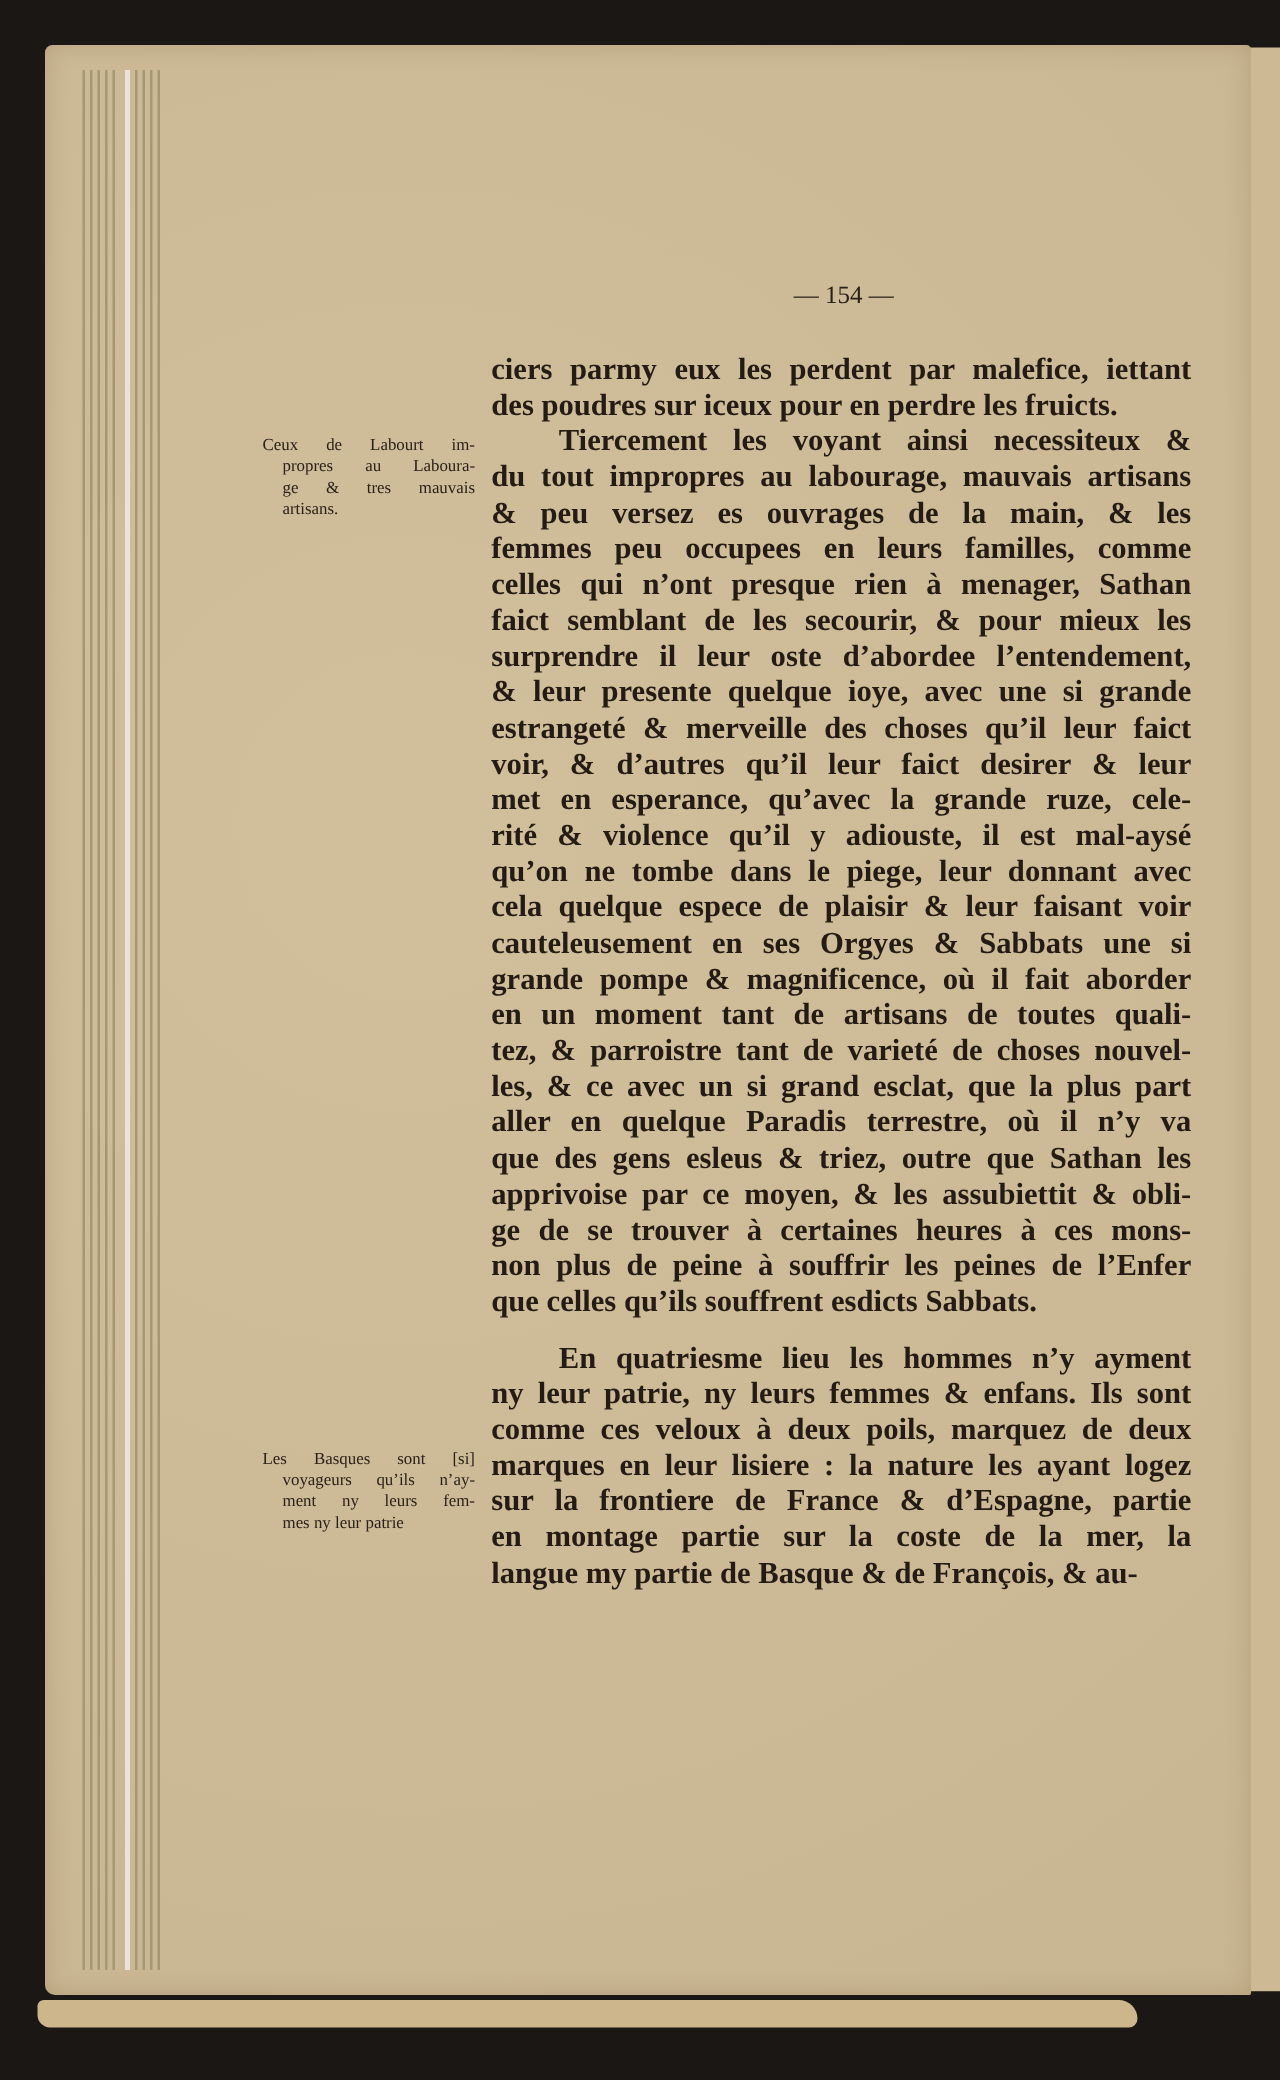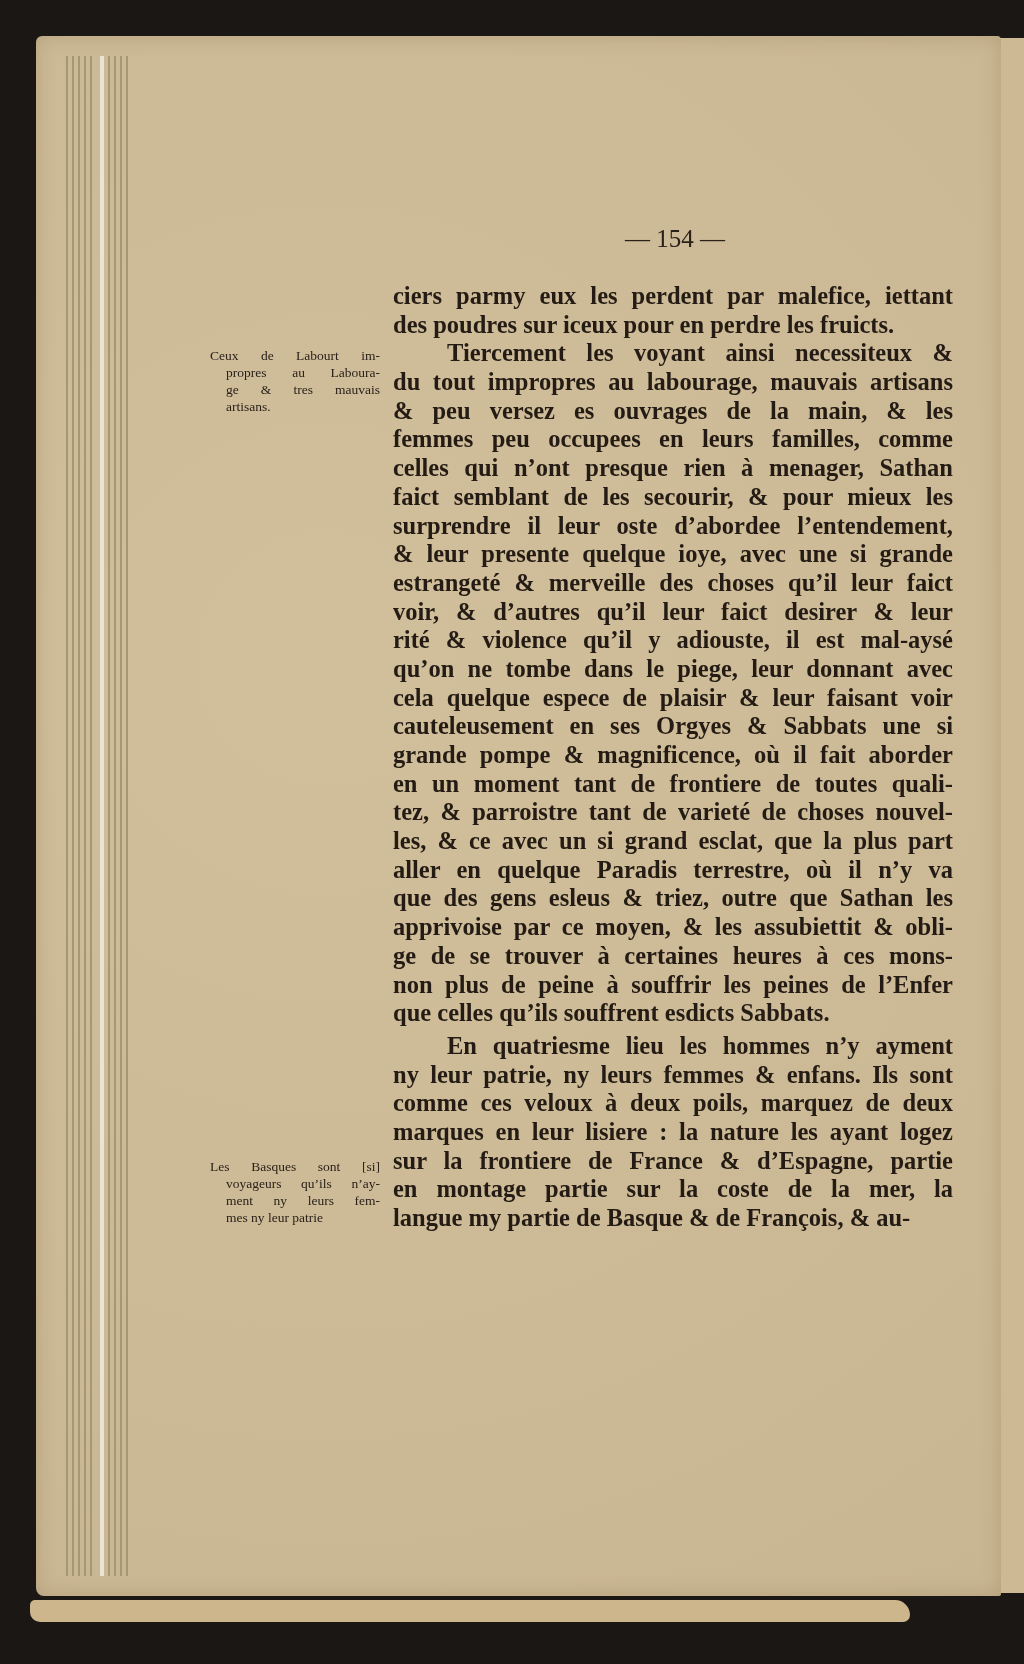--- a/index.html
+++ b/index.html
@@ -20,21 +20,21 @@
     }
     .torn-bottom {
       position: absolute; left: 30px; top: 1600px; width: 880px; height: 22px;
       background: #cdb58c; border-radius: 10px 30px 14px 20px;
     }
     .strips { position: absolute; left: 66px; top: 56px; height: 1520px; width: 70px; }
     .strip { position: absolute; top: 0; height: 100%; width: 2px; background: #a79874; }
     .strip.light { background: #e9e4d6; width: 4px; }
     .page-number {
       position: absolute; left: 560px; top: 225px; width: 230px; text-align: center;
-      font-family: "Liberation Serif", serif; font-size: 25px; color: #2a221a;
+      font-family: "Liberation Serif", serif; font-size: 20px; color: #2a221a;
     }
     .body-text {
       position: absolute; left: 393px; top: 282px; width: 560px;
       font-family: "Liberation Serif", serif; font-size: 24.5px; line-height: 28.7px;
       color: #241c14; font-weight: bold;
     }
     .line { display: block; white-space: nowrap; text-align: justify; text-align-last: justify; height: 28.7px; }
     .line.last { text-align-last: left; }
     .line.indent { padding-left: 54px; }
     .sidenote {
@@ -88,34 +88,35 @@
     <span class="line indent">Tiercement les voyant ainsi necessiteux &amp;</span>
     <span class="line">du tout impropres au labourage, mauvais artisans</span>
     <span class="line">&amp; peu versez es ouvrages de la main, &amp; les</span>
     <span class="line">femmes peu occupees en leurs familles, comme</span>
     <span class="line">celles qui n’ont presque rien à menager, Sathan</span>
     <span class="line">faict semblant de les secourir, &amp; pour mieux les</span>
     <span class="line">surprendre il leur oste d’abordee l’entendement,</span>
     <span class="line">&amp; leur presente quelque ioye, avec une si grande</span>
     <span class="line">estrangeté &amp; merveille des choses qu’il leur faict</span>
     <span class="line">voir, &amp; d’autres qu’il leur faict desirer &amp; leur</span>
+    <span class="line">met en esperance, qu’avec la grande ruze, cele-</span>
     <span class="line">rité &amp; violence qu’il y adiouste, il est mal-aysé</span>
     <span class="line">qu’on ne tombe dans le piege, leur donnant avec</span>
     <span class="line">cela quelque espece de plaisir &amp; leur faisant voir</span>
     <span class="line">cauteleusement en ses Orgyes &amp; Sabbats une si</span>
     <span class="line">grande pompe &amp; magnificence, où il fait aborder</span>
-    <span class="line">en un moment tant de frontiere de toutes quali-</span>
+    <span class="line">en un moment tant de artisans de toutes quali-</span>
     <span class="line">tez, &amp; parroistre tant de varieté de choses nouvel-</span>
     <span class="line">les, &amp; ce avec un si grand esclat, que la plus part</span>
     <span class="line">aller en quelque Paradis terrestre, où il n’y va</span>
     <span class="line">que des gens esleus &amp; triez, outre que Sathan les</span>
     <span class="line">apprivoise par ce moyen, &amp; les assubiettit &amp; obli-</span>
     <span class="line">ge de se trouver à certaines heures à ces mons-</span>
     <span class="line">non plus de peine à souffrir les peines de l’Enfer</span>
     <span class="line last">que celles qu’ils souffrent esdicts Sabbats.</span>
-    <span class="line indent" style="margin-top: 4px;">En quatriesme lieu les hommes n’y ayment</span>
+    <span class="line indent" style="margin-top: 16px;">En quatriesme lieu les hommes n’y ayment</span>
     <span class="line">ny leur patrie, ny leurs femmes &amp; enfans. Ils sont</span>
     <span class="line">comme ces veloux à deux poils, marquez de deux</span>
     <span class="line">marques en leur lisiere : la nature les ayant logez</span>
     <span class="line">sur la frontiere de France &amp; d’Espagne, partie</span>
     <span class="line">en montage partie sur la coste de la mer, la</span>
     <span class="line last">langue my partie de Basque &amp; de François, &amp; au-</span>
   </div>
 
 </body></html>

